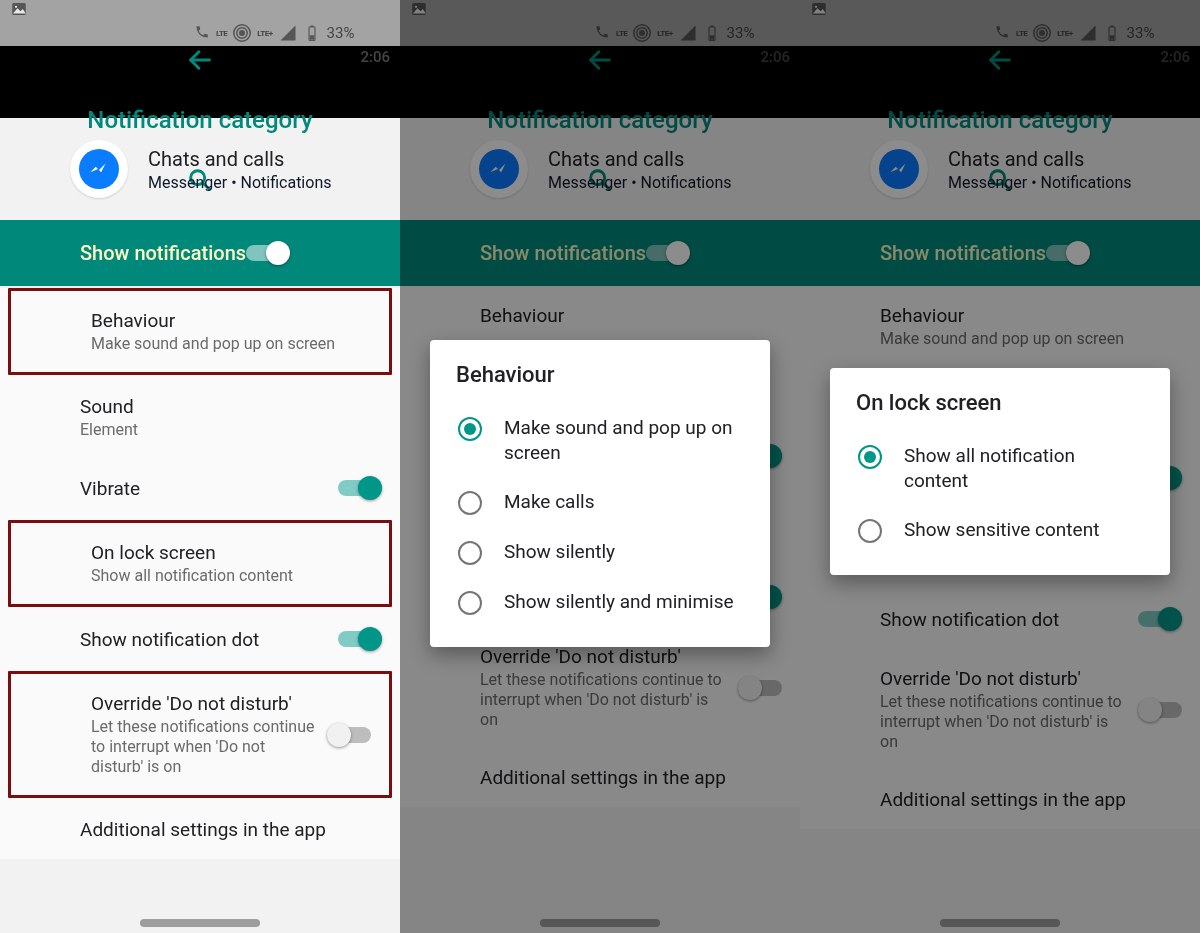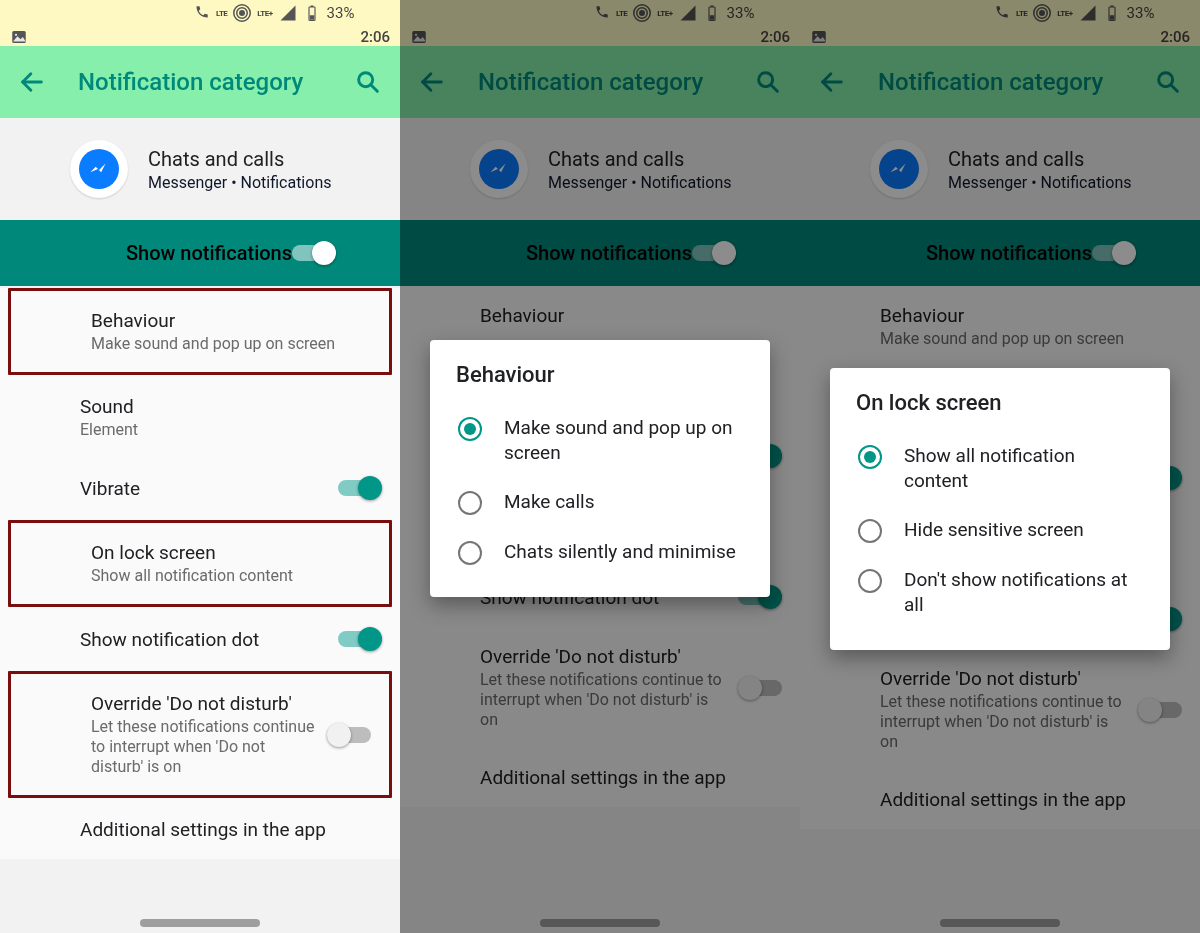--- a/index.html
+++ b/index.html
@@ -11,41 +11,42 @@
     overflow: hidden;
     color: #202124;
   }
   .triptych { display: flex; width: 1200px; height: 933px; }
   .phone { position: relative; width: 400px; height: 933px; background: #f2f2f2; overflow: hidden; }
 
   
   .statusbar {
     height: 46px;
     display: flex;
-    align-items: flex-end;
+    align-items: flex-start;
     justify-content: space-between;
     padding: 0 10px;
     font-size: 15px;
     color: #444;
-    background: #fef9c3;
+    background: #a3a3a3;
   }
   .statusbar .left, .statusbar .right { display: flex; align-items: center; gap: 6px; }
   .status-ico { width: 18px; height: 18px; display: flex; align-items: center; justify-content: center; }
   .status-ico svg { width: 100%; height: 100%; }
   .tiny { font-size: 8px; font-weight: 700; letter-spacing: -0.5px; }
   .status-time { font-weight: 500; margin-top: 48px; }
 
   
   .appbar {
     height: 72px;
     display: flex;
     align-items: center;
     padding: 0 18px;
     gap: 32px;
-    background: #86efac;
+    background: #000000;
+    flex-direction: column;
   }
   .appbar-title {
     flex: 1;
     color: #00897b;
     font-size: 24px;
     font-weight: 500;
   }
   .ico-btn { width: 28px; height: 28px; display:flex; align-items:center; justify-content:center; cursor:pointer; }
   .ico-btn svg { width: 100%; height: 100%; }
 
@@ -68,28 +69,28 @@
     width: 40px; height: 40px; border-radius: 50%;
     background: linear-gradient(135deg, #0a7cff, #0a7cff);
     display:flex; align-items:center; justify-content:center;
   }
   .cat-title { font-size: 20px; color: #202124; }
   .cat-sub { font-size: 16px; color: #0f172a; margin-top: 2px; }
 
   
   .show-strip {
     background: #00897b;
-    color: #000000;
+    color: #fef9c3;
     height: 66px;
     display: flex;
     align-items: center;
     padding: 0 18px 0 80px;
     font-size: 20px;
     font-weight: 500;
-    justify-content: center;
+    justify-content: flex-start;
   }
 
   
   .settings { background: #fafafa; }
   .row {
     padding: 18px 18px 18px 80px;
     display: flex;
     align-items: center;
     justify-content: space-between;
     min-height: 58px;
@@ -428,21 +429,25 @@
       <div class="opt">
           <div class="radio sel"></div>
           <div class="opt-label">Make sound and pop up on screen</div>
         </div>
       <div class="opt">
           <div class="radio"></div>
           <div class="opt-label">Make calls</div>
         </div>
       <div class="opt">
           <div class="radio"></div>
-          <div class="opt-label">Chats silently and minimise</div>
+          <div class="opt-label">Show silently</div>
+        </div>
+      <div class="opt">
+          <div class="radio"></div>
+          <div class="opt-label">Show silently and minimise</div>
         </div>
     </div>
   </div>
 
   <div class="phone">
     <div class="statusbar">
       <div class="left">
           <span class="status-ico">
             <svg viewBox="0 0 24 24" fill="#555">
               <rect x="3" y="4" width="18" height="16" rx="2"></rect>
@@ -576,22 +581,18 @@
 
     <div class="scrim"></div>
     <div class="dialog" style="left:30px; right:30px; top:368px;">
       <div class="dialog-title">On lock screen</div>
       <div class="opt">
           <div class="radio sel"></div>
           <div class="opt-label">Show all notification content</div>
         </div>
       <div class="opt">
           <div class="radio"></div>
-          <div class="opt-label">Hide sensitive screen</div>
-        </div>
-      <div class="opt">
-          <div class="radio"></div>
-          <div class="opt-label">Don't show notifications at all</div>
+          <div class="opt-label">Show sensitive content</div>
         </div>
     </div>
   </div>
 
 </div>
 
 </body></html>

